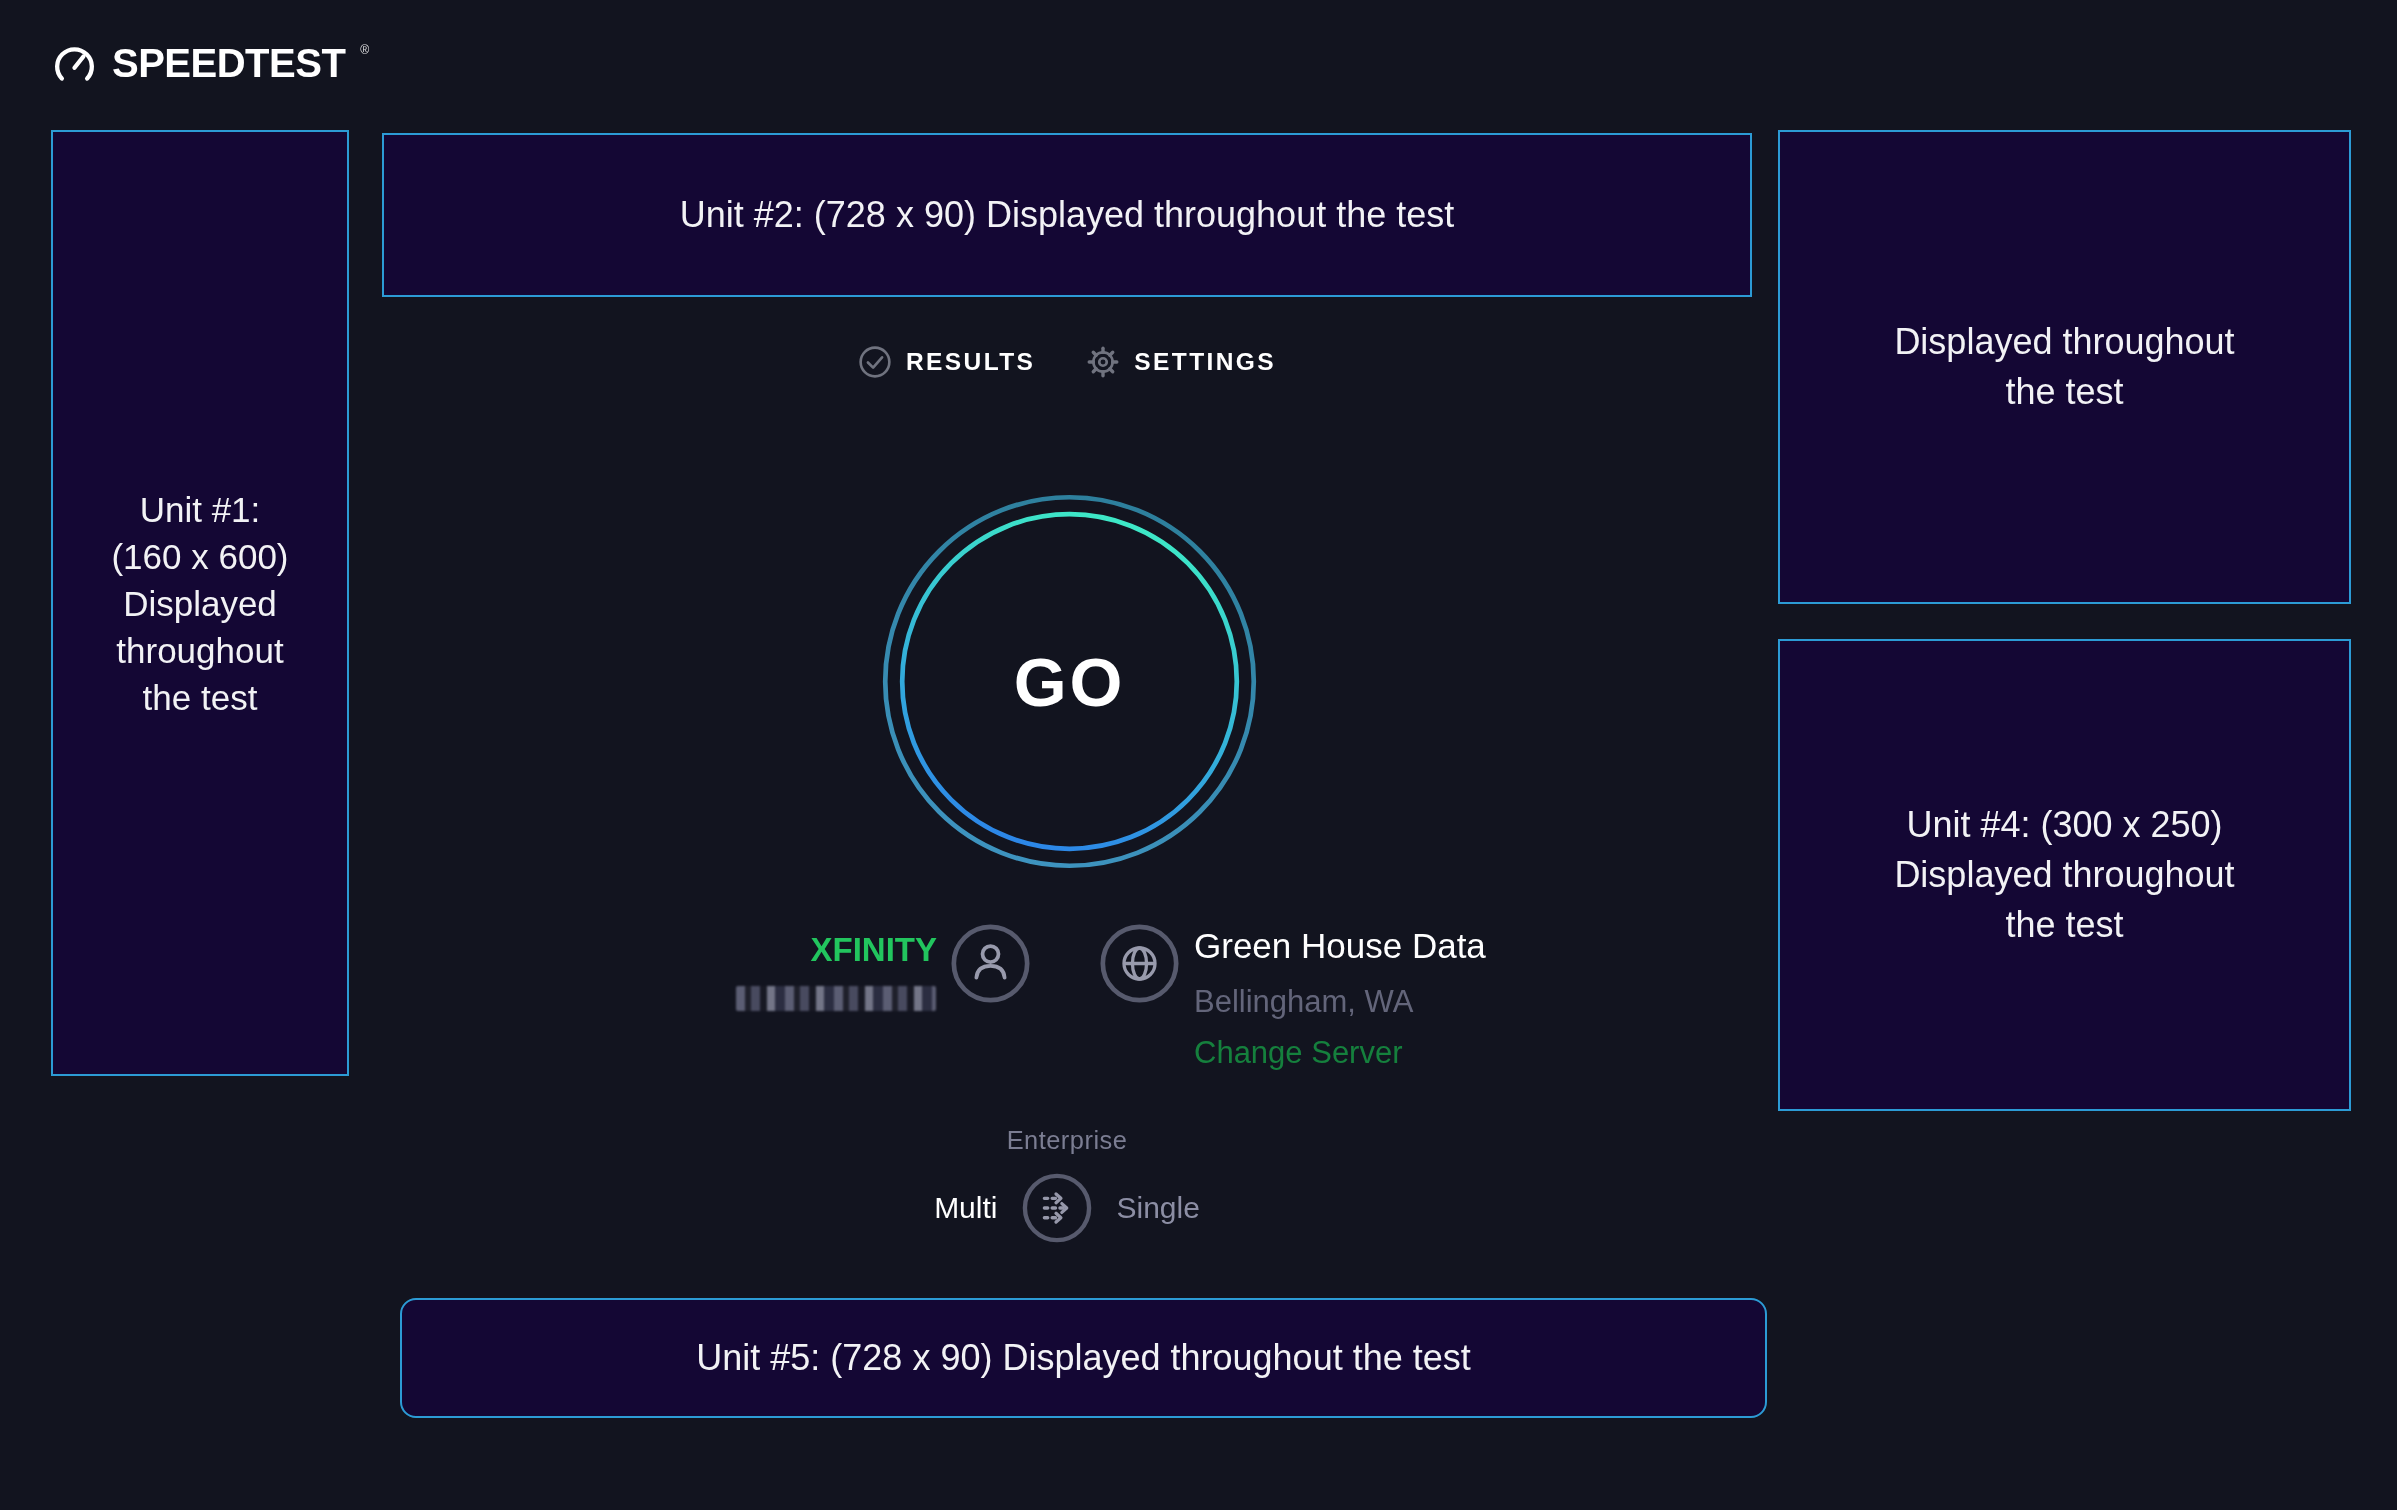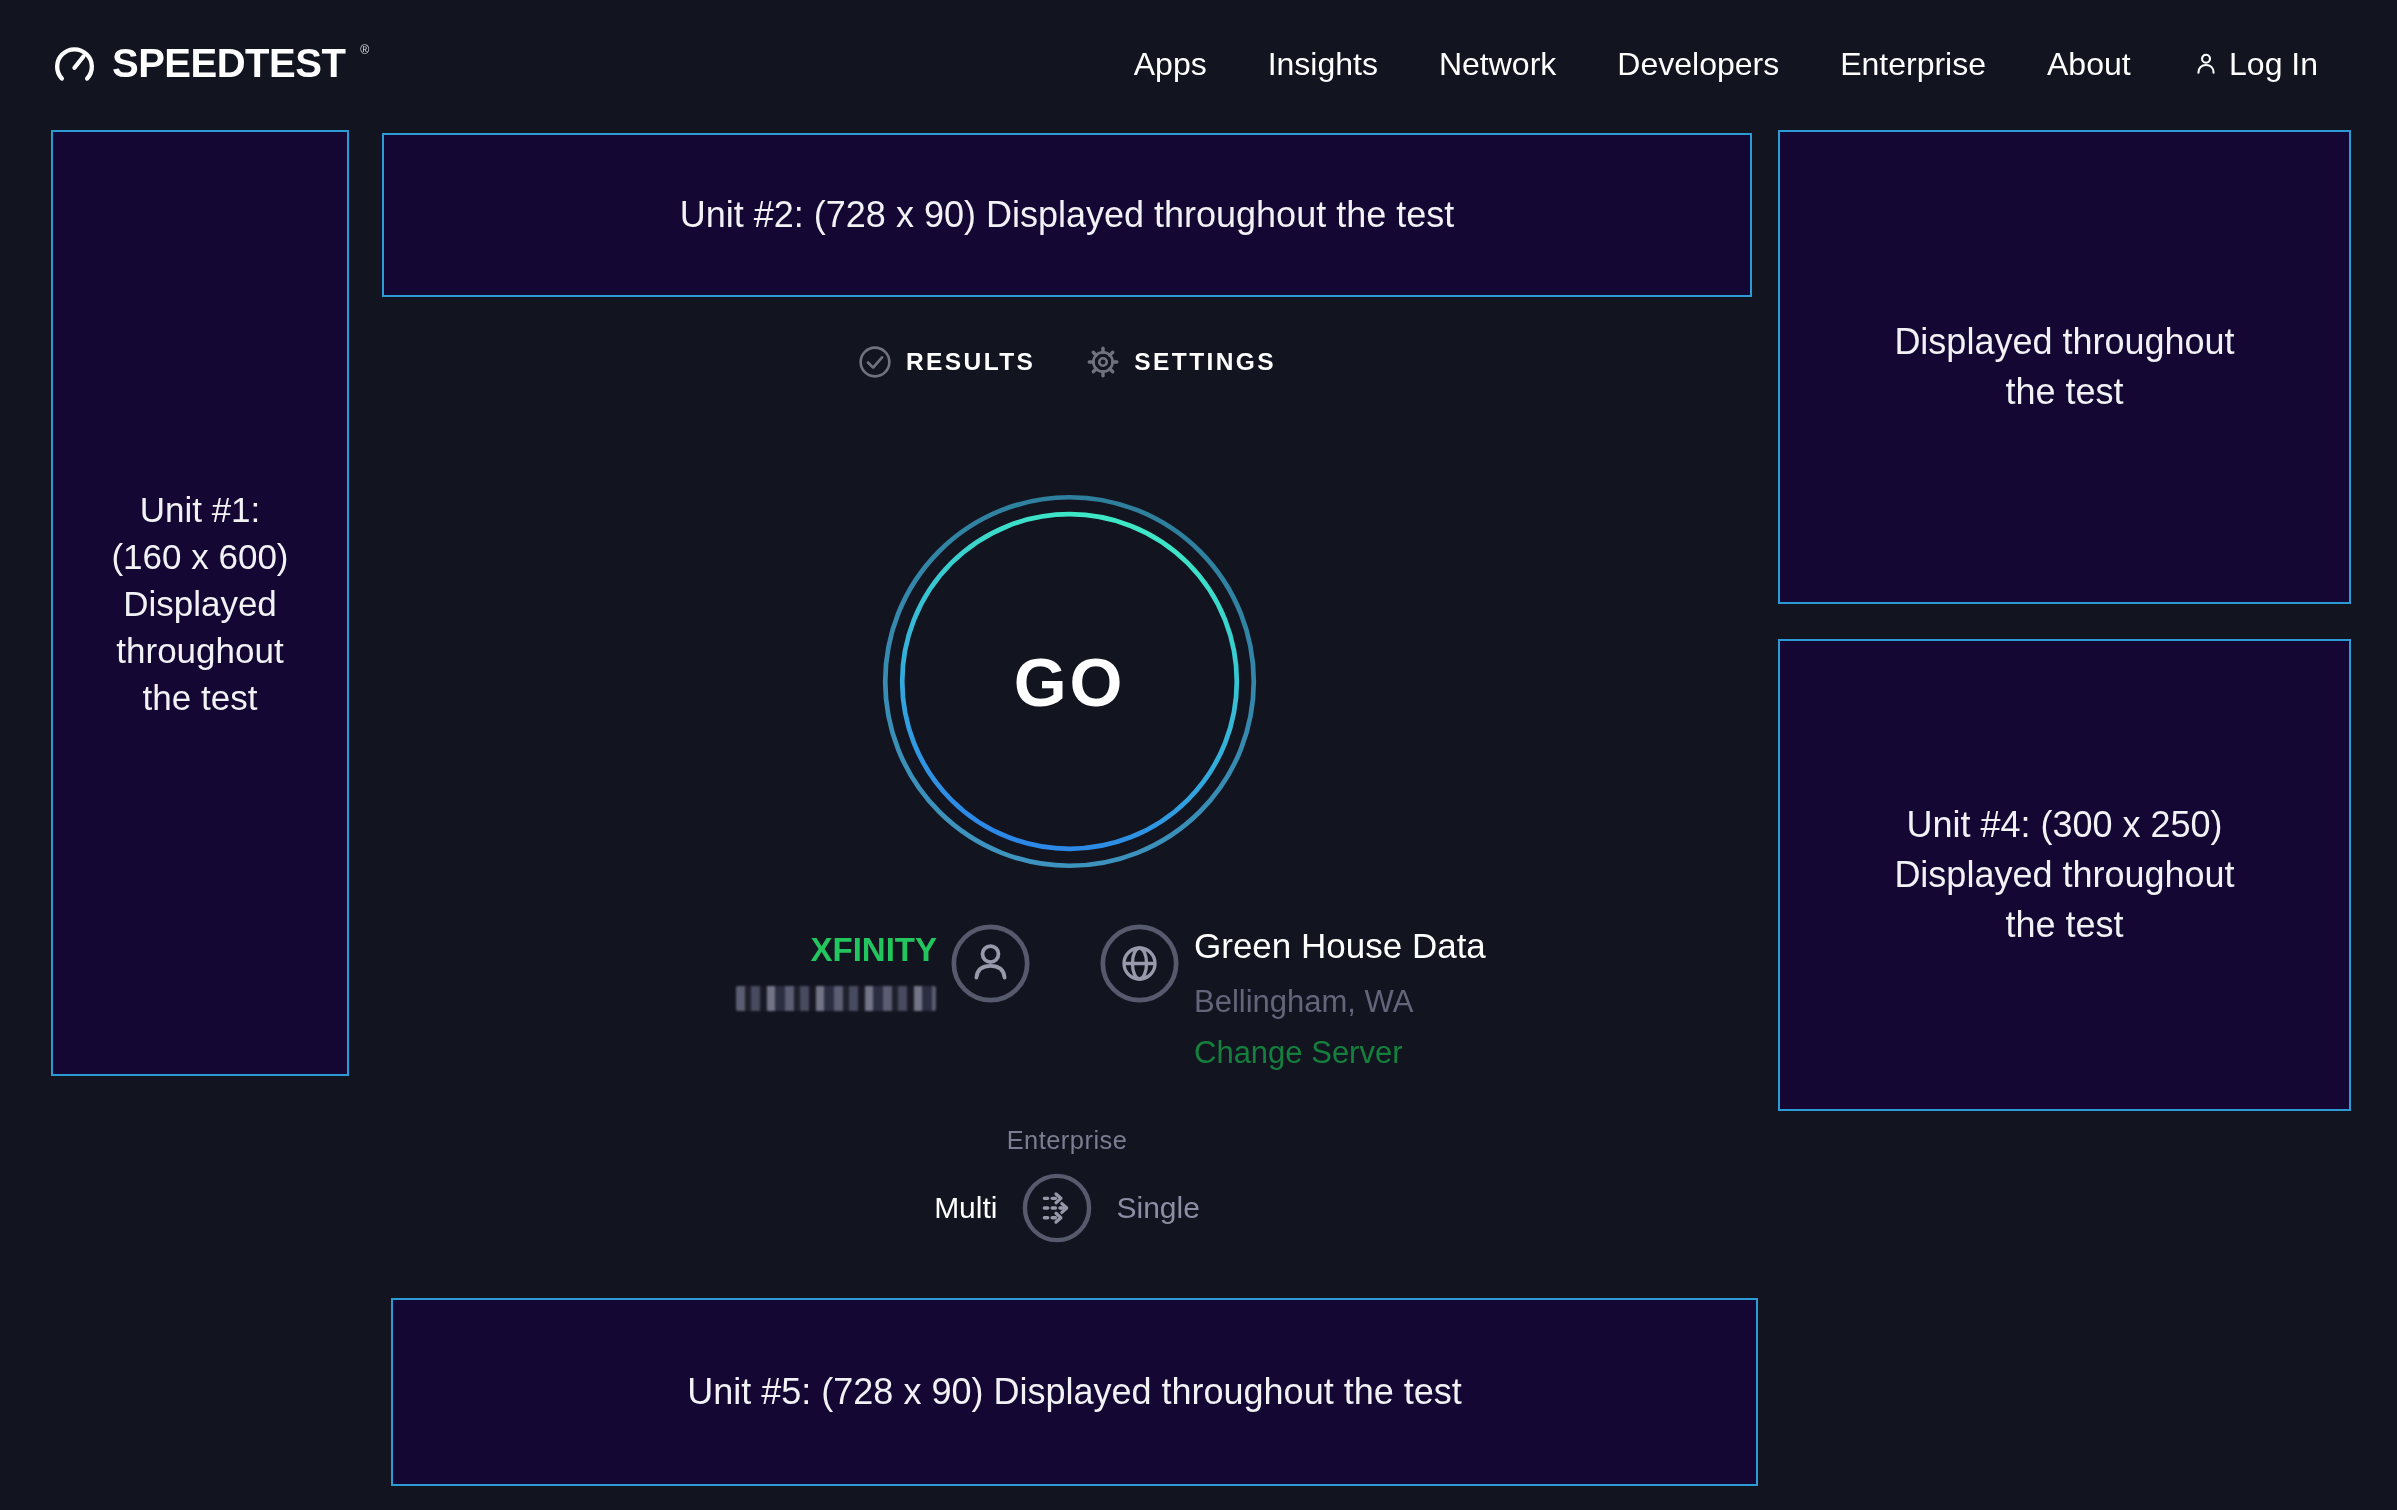--- a/index.html
+++ b/index.html
@@ -24,21 +24,21 @@
     position:absolute;background:#140734;border:2.8px solid #2c9bd5;box-sizing:border-box;
     display:flex;align-items:center;justify-content:center;text-align:center;
     color:#f2f2f5;
   }
   .ad-text{font-size:36px;line-height:50px;font-weight:400;}
   #unit1{left:51px;top:130px;width:298px;height:946px;}
   #unit1 .ad-text{font-size:35px;line-height:47px;}
   #unit2{left:382px;top:133px;width:1370px;height:164px;}
   #unit3{left:1778px;top:130px;width:573px;height:474px;}
   #unit4{left:1778px;top:639px;width:573px;height:472px;}
-  #unit5{left:391px;top:1298px;width:1367px;height:188px;}
+  #unit5{left:400px;top:1298px;width:1367px;height:120px;border-radius:16px;}
   .ad-line{display:block;}
   
   .tabs{
     position:absolute;left:382px;top:334px;width:1370px;height:56px;
     display:flex;align-items:center;justify-content:center;gap:51px;text-align:right;
   }
   .tab{display:flex;align-items:center;gap:14px;cursor:pointer;}
   .tab-label{font-size:24.5px;font-weight:700;letter-spacing:2.4px;color:#fff;}
   
   .go-wrap{
@@ -86,35 +86,20 @@
 <body>
 
 <div class="header">
   <div class="logo">
     <svg width="45" height="45" viewBox="0 0 48 48">
       <path d="M10.5 39 A18.5 18.5 0 1 1 37.5 39" fill="none" stroke="#ffffff" stroke-width="4.6" stroke-linecap="round"></path>
       <line x1="24" y1="27.5" x2="33.5" y2="15.5" stroke="#ffffff" stroke-width="4.6" stroke-linecap="round"></line>
     </svg>
     <span class="logo-text">SPEEDTEST</span>
     <span class="logo-tm">®</span>
-  </div>
-  <div class="nav">
-    <a class="nav-item">Apps</a>
-    <a class="nav-item">Insights</a>
-    <a class="nav-item">Network</a>
-    <a class="nav-item">Developers</a>
-    <a class="nav-item">Enterprise</a>
-    <a class="nav-item">About</a>
-    <a class="nav-item login">
-      <svg width="28" height="28" viewBox="0 0 24 24">
-        <circle cx="12" cy="7.5" r="3.4" fill="none" stroke="#ffffff" stroke-width="1.8"></circle>
-        <path d="M5.5 19.5 c0-4.2 2.9-6.6 6.5-6.6 s6.5 2.4 6.5 6.6" fill="none" stroke="#ffffff" stroke-width="1.8" stroke-linecap="round"></path>
-      </svg>
-      <span>Log In</span>
-    </a>
   </div>
 </div>
 
 <div class="ad" id="unit1">
   <div class="ad-text">
     <span class="ad-line">Unit #1:</span>
     <span class="ad-line">(160 x 600)</span>
     <span class="ad-line">Displayed</span>
     <span class="ad-line">throughout</span>
     <span class="ad-line">the test</span>

